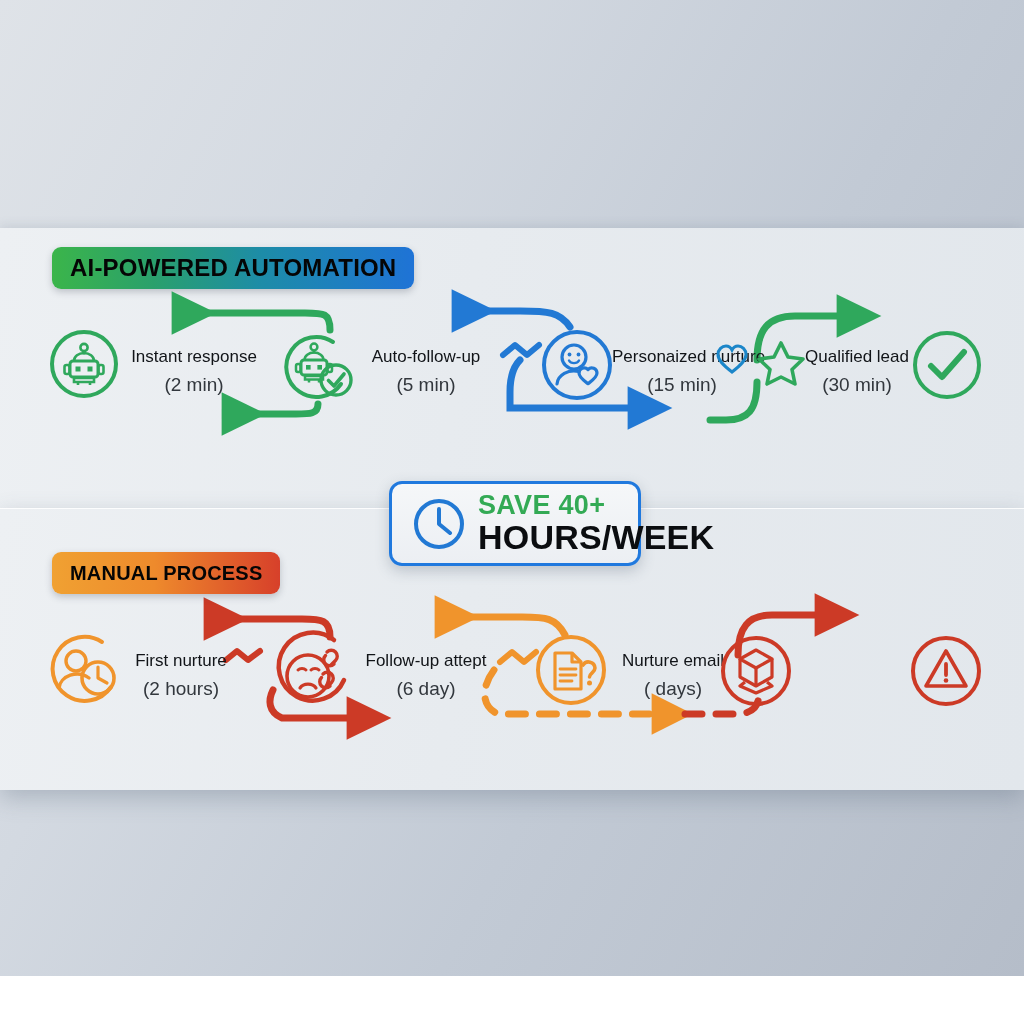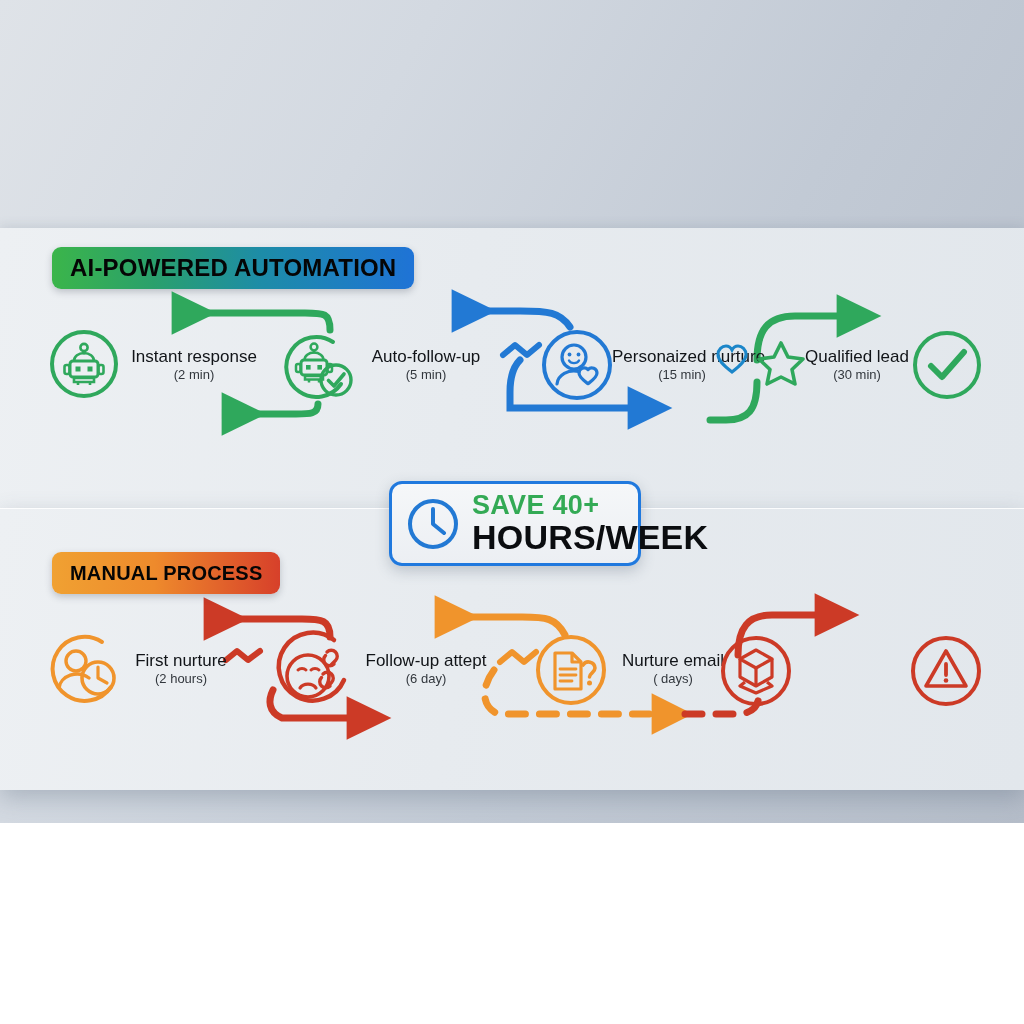--- a/index.html
+++ b/index.html
@@ -3,21 +3,21 @@
 <meta charset="utf-8">
 <style>
   html, body {
     margin: 0; padding: 0;
     width: 1024px; height: 1024px;
     overflow: hidden;
     font-family: "Liberation Sans", sans-serif;
   }
   #stage {
     position: relative;
-    width: 1024px; height: 823px;
+    width: 1024px; height: 976px;
     background:
       linear-gradient(118deg, #dfe3e8 0%, #d3d9e1 30%, #c2cad5 62%, #b5bdc9 100%);
   }
   
   .panel {
     position: absolute;
     left: 0; width: 1024px;
     background: linear-gradient(100deg,#edf0f3 0%, #e7ebef 45%, #e2e7ec 100%);
   }
   #panel-top    { top: 228px; height: 280px; box-shadow: 0 -2px 10px rgba(90,105,125,.16); }
@@ -52,35 +52,35 @@
   .node { position: absolute; }
 
   
   .label {
     position: absolute;
     text-align: center;
     line-height: 1.18;
     white-space: nowrap;
   }
   .label .t1 { font-size: 17px; font-weight: normal; color: #111418; }
-  .label .t2 { font-size: 13px; font-weight: normal; color: #32373d; }
+  .label .t2 { font-size: 19px; font-weight: normal; color: #32373d; margin-top: 7px; }
   .label .line { display: block; }
 
   
   #save-badge {
     position: absolute;
     left: 389px; top: 481px;
     width: 252px; height: 85px;
     background: linear-gradient(180deg,#f5f7f9 0%, #eceff3 100%);
     border: 3px solid #2079de;
     border-radius: 13px;
     box-shadow: 0 5px 14px rgba(60,75,95,.25);
     display: flex; align-items: center;
     box-sizing: border-box;
-    padding-left: 14px;
+    padding-left: 20px;
   }
   #save-text { margin-left: 12px; }
   #save-line1 {
     font-size: 27px; font-weight: bold; color: #33aa55;
     letter-spacing: .3px; line-height: 1.05;
   }
   #save-line2 {
     font-size: 34px; font-weight: bold; color: #0b0d10;
     letter-spacing: .2px; line-height: 1.05;
   }

